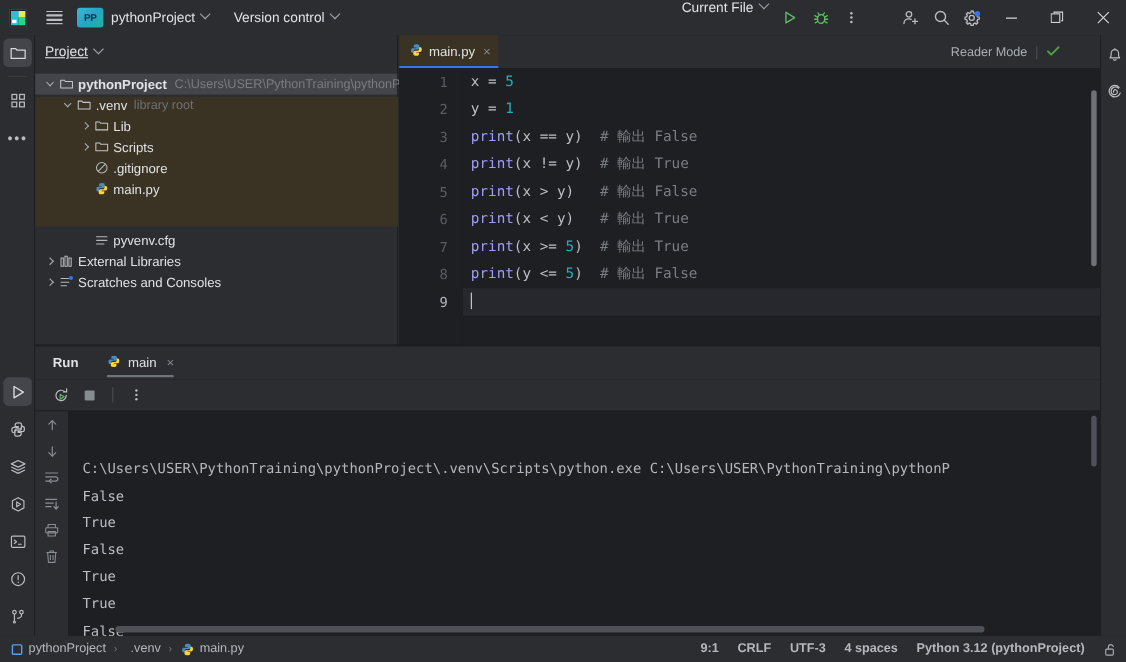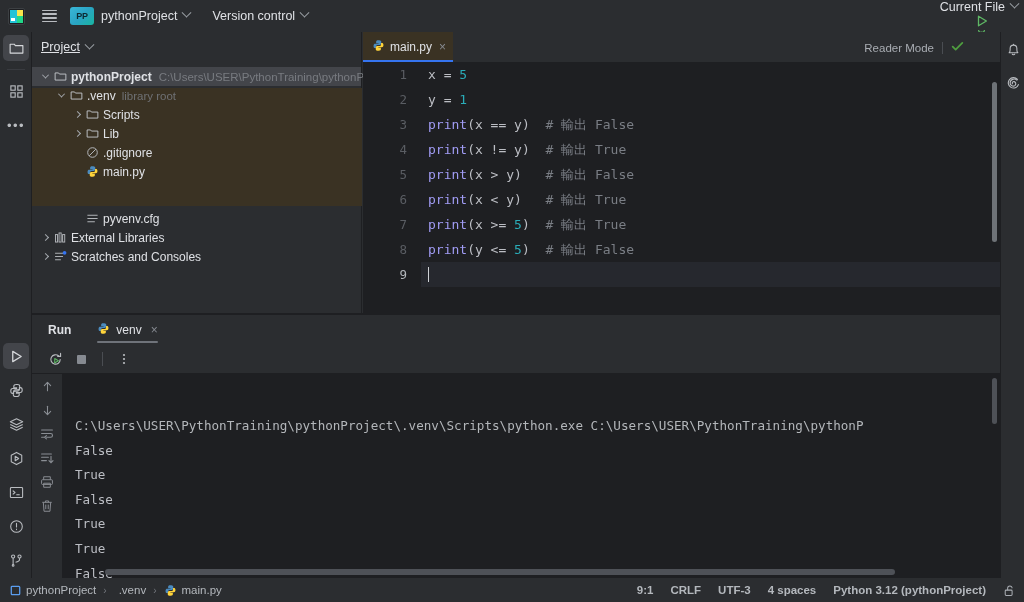--- a/index.html
+++ b/index.html
@@ -38,21 +38,21 @@
     letter-spacing:-0.3px; margin-left:4px;
   }
   .tb-proj { margin-left:7px; font-size:12.5px; color:#dfe1e5; }
   .chev {
     display:inline-block; width:7px; height:7px;
     border-right:1.4px solid #9ba0a6; border-bottom:1.4px solid #9ba0a6;
     transform:rotate(45deg) translate(-2px,-2px);
     margin-left:6px; vertical-align:1px;
   }
   .tb-vcs { margin-left:22px; font-size:12.5px; color:#dfe1e5; }
-  .tb-right { position:absolute; right:0; top:0; height:32px; display:flex; align-items:center;flex-direction:column; }
+  .tb-right { position:absolute; right:0; top:0; height:32px; display:flex; align-items:flex-start; }
   .tb-curfile { font-size:12.5px; color:#dfe1e5; margin-right:6px; }
   .ticon {
     width:28px; height:32px; display:flex; align-items:center; justify-content:center; cursor:pointer;
   }
   .ticon svg { display:block; }
   .win-btn { width:42px; height:32px; display:flex; align-items:center; justify-content:center; cursor:pointer;}
   .gear-dot {
     position:absolute; width:5px; height:5px; border-radius:50%; background:#3574f0;
     margin-left:9px; margin-top:-8px;
   }
@@ -463,34 +463,34 @@
             <span class="tarrow right">
               <i></i>
             </span>
             <span class="ticn">
               <span style="display: inline-flex;">
                 <svg width="13" height="13" viewBox="0 0 16 16">
                   <path d="M1.4 3.6 h4.2 l1.1 1.4 h7.9 v7.4 h-13.2 z" fill="none" stroke="#c2c5c9" stroke-width="1.15" stroke-linejoin="round"></path>
                 </svg>
               </span>
             </span>
-            <span class="tlabel">Scripts</span>
+            <span class="tlabel">Lib</span>
           </div>
           <div class="trow" style="padding-left: 38px;">
             <span class="tarrow right">
               <i></i>
             </span>
             <span class="ticn">
               <span style="display: inline-flex;">
                 <svg width="13" height="13" viewBox="0 0 16 16">
                   <path d="M1.4 3.6 h4.2 l1.1 1.4 h7.9 v7.4 h-13.2 z" fill="none" stroke="#c2c5c9" stroke-width="1.15" stroke-linejoin="round"></path>
                 </svg>
               </span>
             </span>
-            <span class="tlabel">Lib</span>
+            <span class="tlabel">Scripts</span>
           </div>
           <div class="trow" style="padding-left: 38px;">
             <span class="tarrow "></span>
             <span class="ticn">
               <span style="display: inline-flex;">
                 <svg width="13" height="13" viewBox="0 0 16 16">
                   <g fill="none" stroke="#b5b8bc" stroke-width="1.2">
                     <circle cx="8" cy="8" r="5.9"></circle>
                     <path d="M3.9 12.1 L12.1 3.9"></path>
                   </g>
@@ -620,21 +620,21 @@
   <div class="run-panel">
     <div class="run-head">
       <span class="run-label">Run</span>
       <div class="run-tab">
         <span>
           <svg width="13" height="13" viewBox="0 0 16 16">
             <path d="M7.9 1.6 c-2.3 0-2.8 0.8-2.8 2v1.6 h3 v0.7 h-4.2 c-1.1 0-2 0.7-2 2.6 s0.8 2.6 1.9 2.6 h1.1 v-1.8 c0-1.1 0.9-2 2-2 h2.6 c1 0 1.9-0.8 1.9-1.8 v-2 c0-1-0.9-1.9-2.4-1.9 z" fill="#4b8bbe"></path>
             <path d="M8.1 14.4 c2.3 0 2.8-0.8 2.8-2 v-1.6 h-3 v-0.7 h4.2 c1.1 0 2-0.7 2-2.6 s-0.8-2.6-1.9-2.6 h-1.1 v1.8 c0 1.1-0.9 2-2 2 h-2.6 c-1 0-1.9 0.8-1.9 1.8 v2 c0 1 0.9 1.9 2.4 1.9 z" fill="#ffd43b"></path>
           </svg>
         </span>
-        <span class="run-tab-name">venv</span>
+        <span class="run-tab-name">main</span>
         <span class="run-tab-close">×</span>
       </div>
     </div>
 
     <div class="run-toolbar">
       <div class="rtb">
         <svg width="15" height="15" viewBox="0 0 16 16">
           <g fill="none" stroke="#b9bcc0" stroke-width="1.2" stroke-linecap="round">
             <path d="M13 8 a5 5 0 1 1 -1.6-3.7"></path>
               <path d="M13.4 1.5 V4.6 H10.3"></path>

